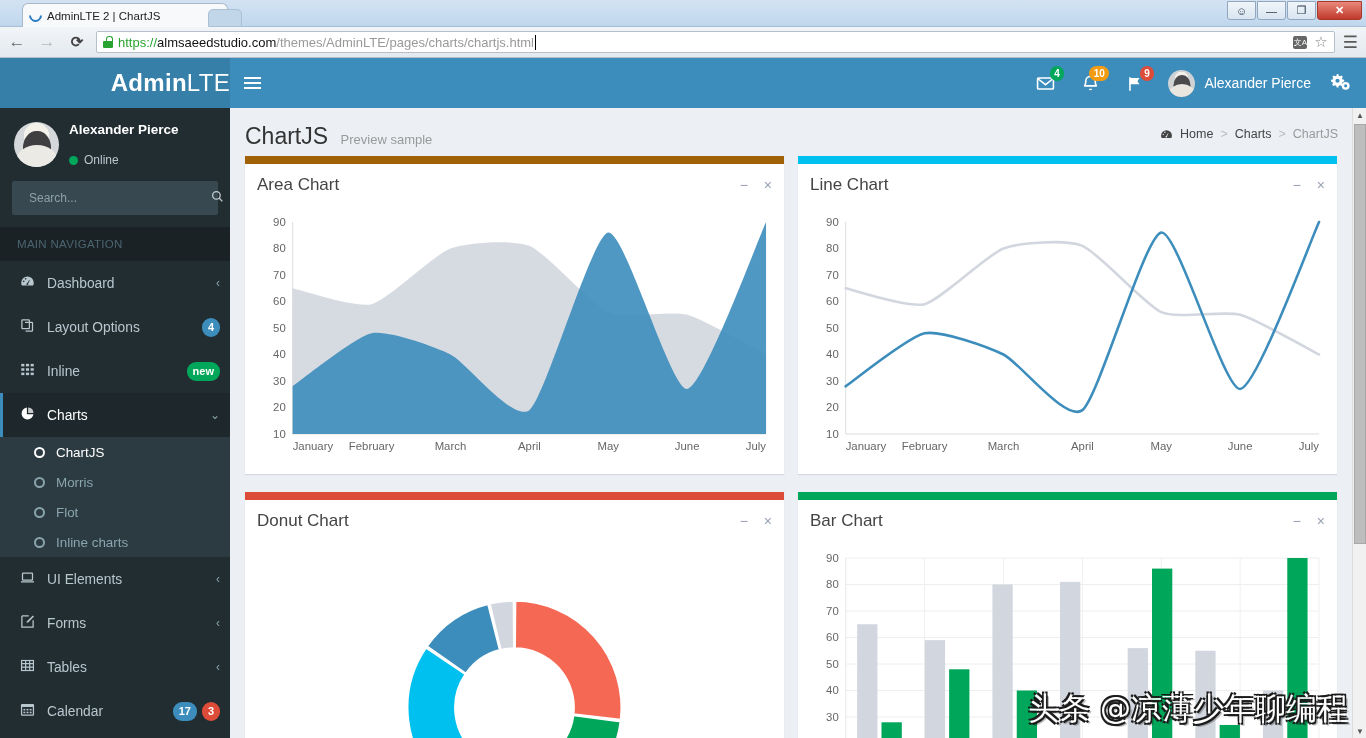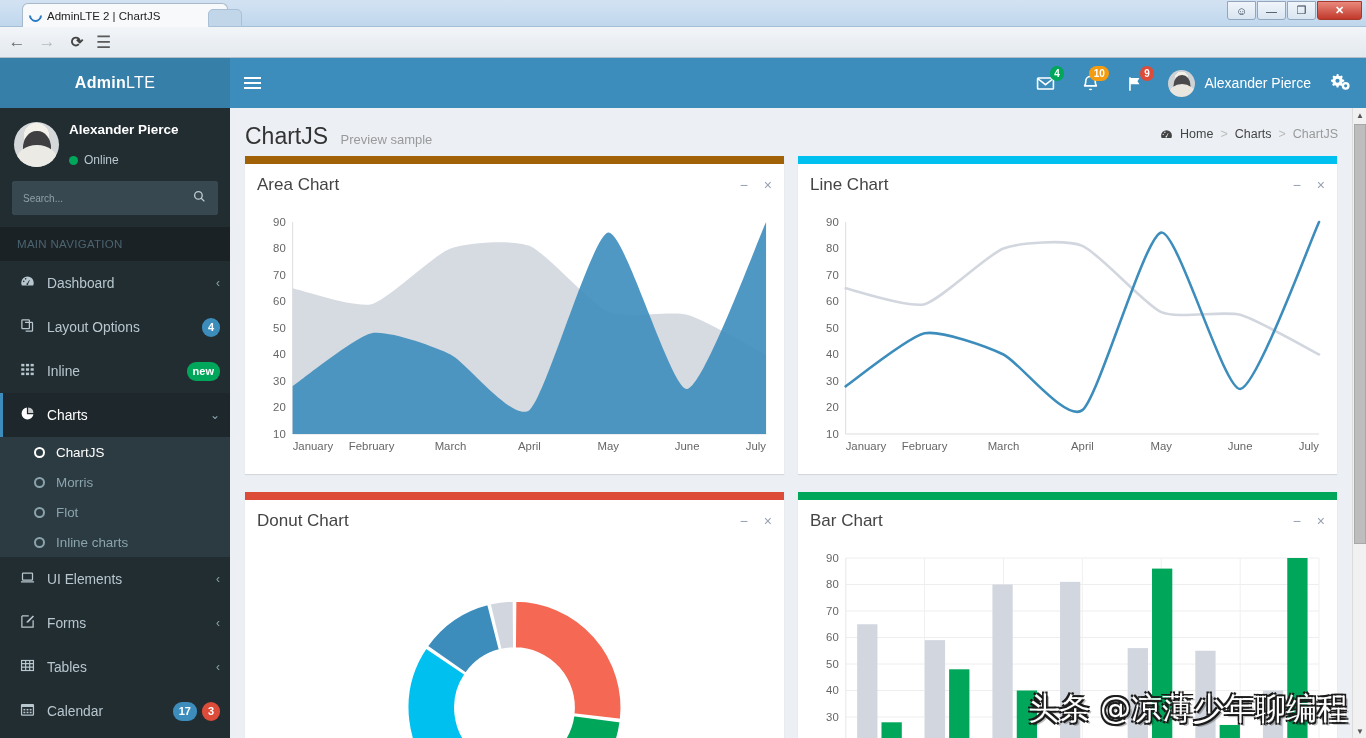--- a/index.html
+++ b/index.html
@@ -89,22 +89,22 @@
   }
   .star { font-size: 15px; color: #888; }
   .menu-ico { font-size: 17px; color: #5a5a5a; padding-right: 2px; }
 
   
   #app { position: relative; width: 1366px; height: 680px; overflow: hidden; }
 
   .logo {
     position: absolute; left: 0; top: 0; width: 230px; height: 50px;
     background: #367fa9; color: #fff; display: flex;
-    align-items: center; justify-content: center;
-    font-size: 16px; letter-spacing: .3px;
+    align-items: center; justify-content: flex-end;
+    font-size: 24px; letter-spacing: .3px;
   }
   .logo b { font-weight: bold; }
   .logo span { font-weight: 300; }
 
   .navbar {
     position: absolute; left: 230px; top: 0; right: 0; height: 50px;
     background: #3c8dbc; display: flex; align-items: center;
   }
   .sb-toggle {
     width: 45px; height: 50px; display: flex; align-items: center;
@@ -168,21 +168,21 @@
   .up-status { font-size: 12px; font-weight: normal; color: #b8c7ce; display: flex; align-items: center; gap: 6px; margin-top: 11px;}
   .dot-on { width: 9px; height: 9px; border-radius: 50%; background: #00a65a; display: inline-block; }
 
   .search-form { padding: 0 12px 12px; }
   .search-wrap {
     display: flex; align-items: center; background: #374850;
     border: 1px solid #374850; height: 34px; border-radius: 2px;
   }
   .search-wrap input {
     flex: 1; background: transparent; border: none; outline: none;
-    color: #cfd8dc; font-size: 10px; padding: 0 10px;
+    color: #cfd8dc; font-size: 12px; padding: 0 16px;
     font-family: "Liberation Sans", sans-serif;
   }
   .search-wrap input::placeholder { color: #8fa0a8; }
   .search-btn {
     background: transparent; border: none; color: #c2ccd1; padding: 0 11px;
     cursor: pointer; font-size: 13px;
   }
   .nav-header {
     color: #4b646f; font-size: 11.5px; padding: 11px 17px; letter-spacing: .3px;
     background: #1a2226;
@@ -297,20 +297,28 @@
       <div class="win-btn user">☺</div>
       <div class="win-btn">—</div>
       <div class="win-btn">❐</div>
       <div class="win-btn close">✕</div>
     </div>
   </div>
   <div class="navbar-browser">
     <span class="nav-ico">←</span>
     <span class="nav-ico fwd">→</span>
     <span class="nav-ico reload">⟳</span>
+    <div class="urlbar">
+      <span class="lock"></span>
+      <span class="url-text"><span class="scheme">https://</span><span class="host">almsaeedstudio.com</span><span>/themes/AdminLTE/pages/charts/chartjs.html</span><span class="url-caret"></span></span>
+      <span class="urlbar-icons">
+        <span class="translate-ico">文A</span>
+        <span class="star">☆</span>
+      </span>
+    </div>
     <span class="menu-ico">☰</span>
   </div>
 </div>
 
 <div id="app">
 
   <div class="logo">
     <b>Admin</b>
       <span>LTE</span>
   </div>

